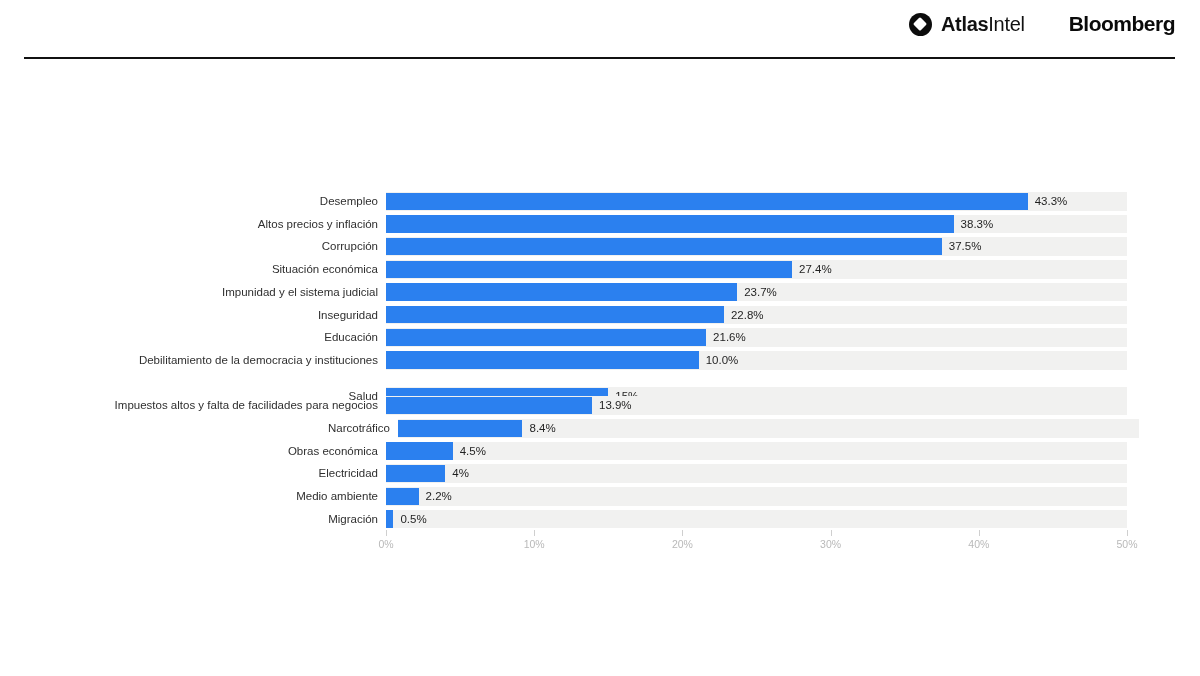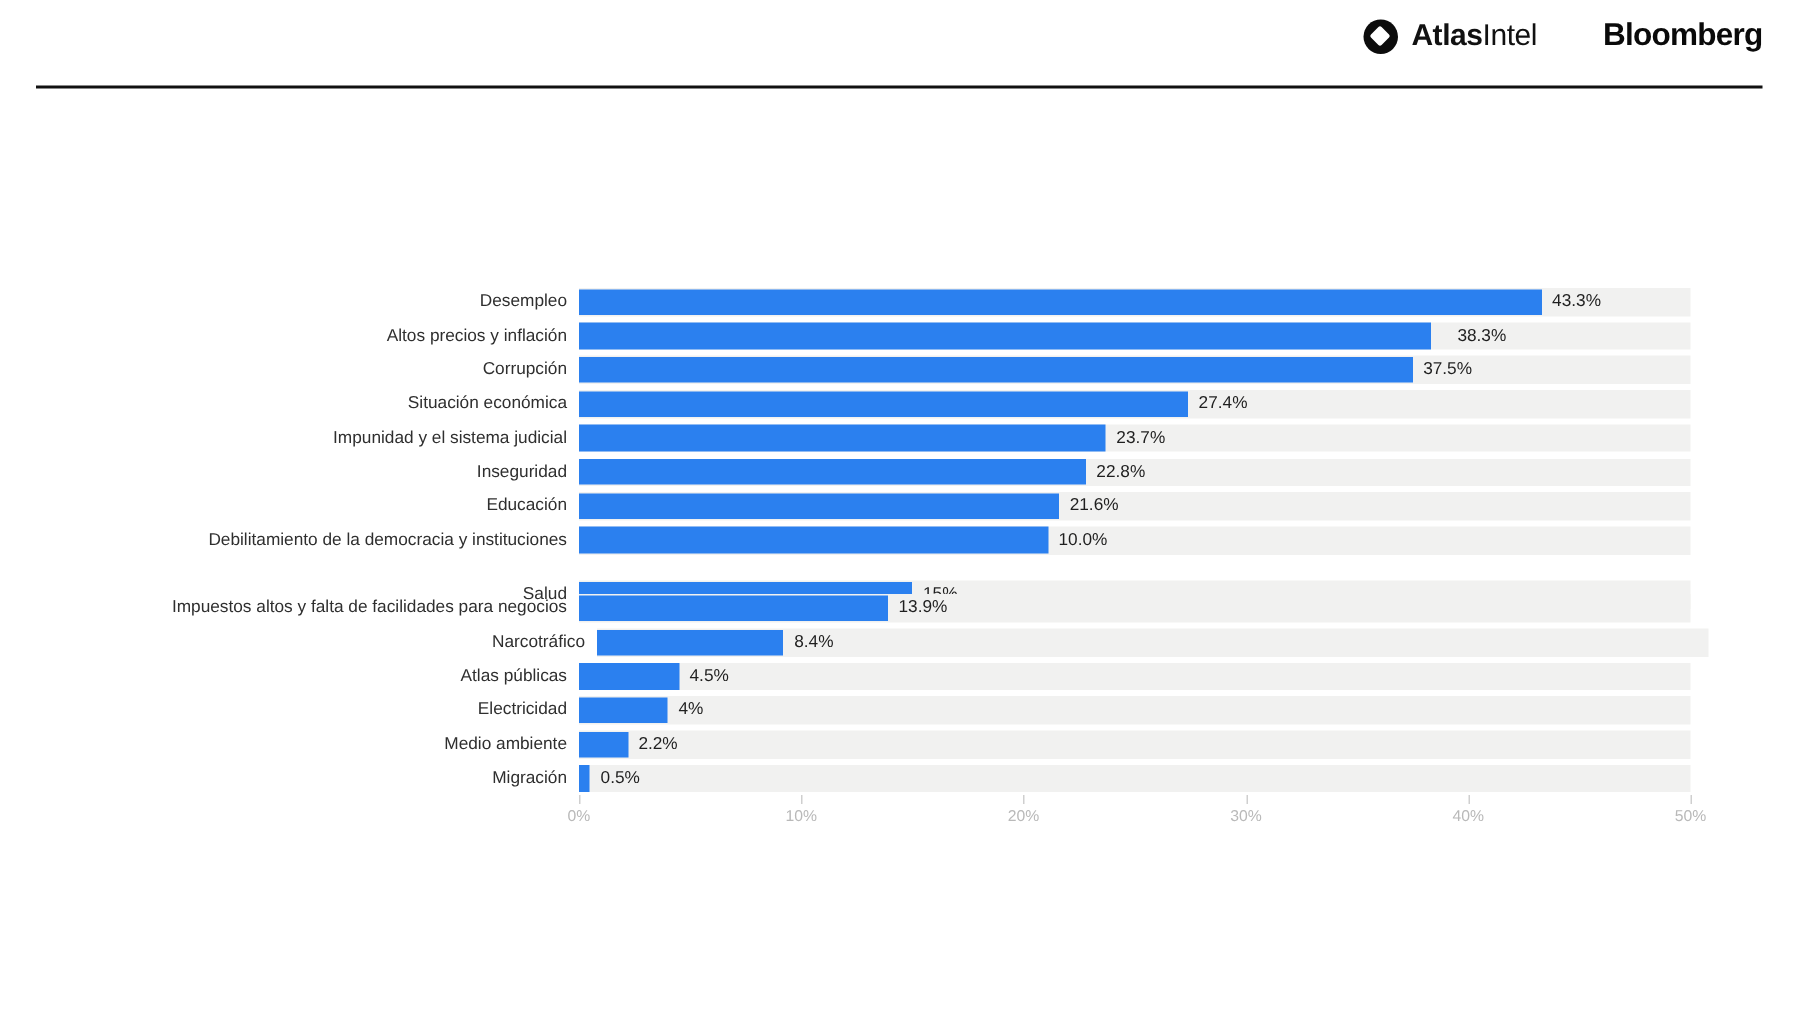--- a/index.html
+++ b/index.html
@@ -181,21 +181,21 @@
       <div class="row" style="top: 0px;">
         <div class="row-label">Desempleo</div>
         <div class="track"></div>
         <div class="bar" style="width: 641.706px; background: rgb(43, 128, 239);"></div>
         <div class="bar-value" style="left: 1034.71px;">43.3%</div>
       </div>
       <div class="row" style="top: 22.7px;">
         <div class="row-label">Altos precios y inflación</div>
         <div class="track"></div>
         <div class="bar" style="width: 567.606px; background: rgb(43, 128, 239);"></div>
-        <div class="bar-value" style="left: 960.606px; margin-left: 11px;">38.3%</div>
+        <div class="bar-value" style="left: 960.606px;">38.3%</div>
       </div>
       <div class="row" style="top: 45.4px;">
         <div class="row-label">Corrupción</div>
         <div class="track"></div>
         <div class="bar" style="width: 555.75px; background: rgb(43, 128, 239);"></div>
         <div class="bar-value" style="left: 948.75px;">37.5%</div>
       </div>
       <div class="row" style="top: 68.1px;">
         <div class="row-label">Situación económica</div>
         <div class="track"></div>
@@ -238,21 +238,21 @@
         <div class="bar" style="width: 205.998px; background: rgb(43, 128, 239);"></div>
         <div class="bar-value" style="left: 598.998px;">13.9%</div>
       </div>
       <div class="row" style="top: 227px; margin-left: 12px;">
         <div class="row-label">Narcotráfico</div>
         <div class="track"></div>
         <div class="bar" style="width: 124.488px; background: rgb(43, 128, 239);"></div>
         <div class="bar-value" style="left: 517.488px;">8.4%</div>
       </div>
       <div class="row" style="top: 249.7px;">
-        <div class="row-label">Atlas públicas</div>
+        <div class="row-label">Obras económica</div>
         <div class="track"></div>
         <div class="bar" style="width: 66.69px; background: rgb(43, 128, 239);"></div>
         <div class="bar-value" style="left: 459.69px;">4.5%</div>
       </div>
       <div class="row" style="top: 272.4px;">
         <div class="row-label">Electricidad</div>
         <div class="track"></div>
         <div class="bar" style="width: 59.28px; background: rgb(43, 128, 239);"></div>
         <div class="bar-value" style="left: 452.28px;">4%</div>
       </div>

